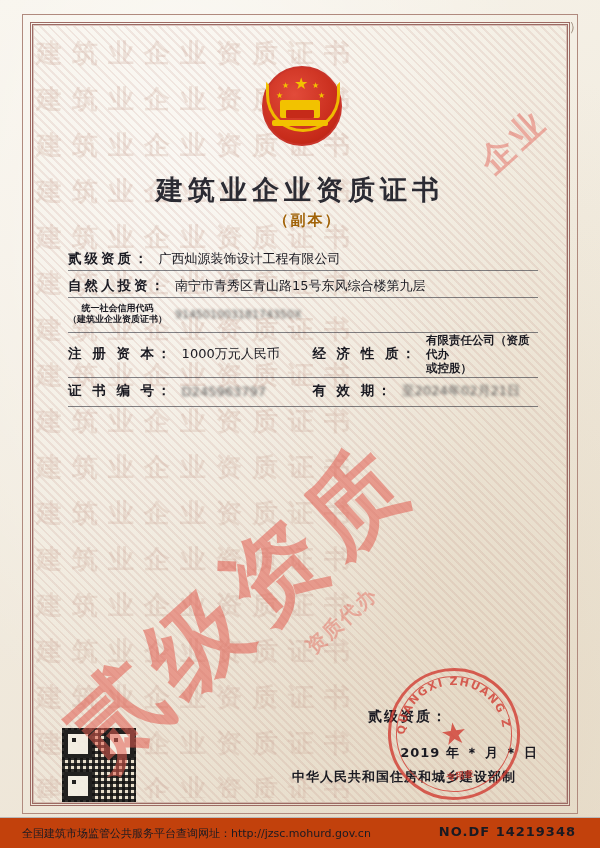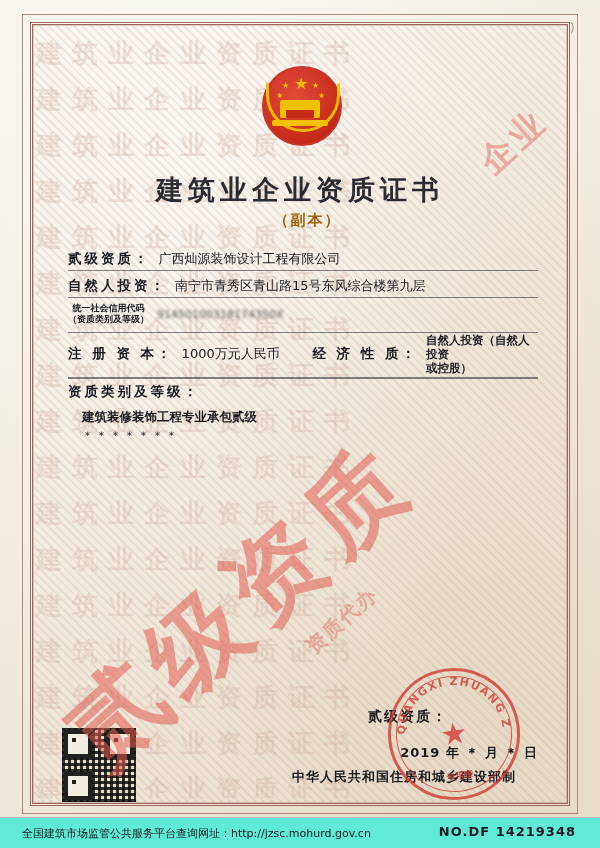--- a/index.html
+++ b/index.html
@@ -386,21 +386,21 @@
     background: #111;
   }
 
   
   .footer {
     position: absolute;
     left: 0; right: 0;
     bottom: 0;
     height: 30px;
     border-top: 1px solid #b9b9b9;
-    background: #5eead4;
+    background: #c2410c;
   }
   .footer .f-left {
     position: absolute;
     left: 22px;
     top: 8px;
     font-size: 11px;
     color: #1a1a22;
   }
   .footer .f-right {
     position: absolute;
@@ -478,49 +478,54 @@
     <div class="row">
       <div class="lbl">自然人投资：</div>
       <div class="val">南宁市青秀区青山路15号东风综合楼第九层</div>
     </div>
     <div class="rule"></div>
 
     <div class="row" style="min-height:32px; align-items:center;">
       <div class="half-left" style="align-items:center;">
         <div>
           <div class="lbl-sm">统一社会信用代码</div>
-          <div class="lbl-sm">（资质类别及等级）</div>
+          <div class="lbl-sm">（建筑业企业资质证书）</div>
         </div>
         <div class="val small blur">91450100318174350X</div>
       </div>
     </div>
     <div class="rule"></div>
 
     <div class="row" style="min-height:34px; align-items:center;">
       <div class="half-left" style="align-items:flex-end;">
         <div class="lbl">注 册 资 本：</div>
         <div class="val">1000万元人民币</div>
       </div>
       <div class="half-right" style="align-items:center;">
         <div class="lbl">经 济 性 质：</div>
         <div>
-          <div class="twoline">自然人投资（自然人投资</div>
+          <div class="twoline">有限责任公司（资质代办</div>
           <div class="twoline">或控股）</div>
         </div>
       </div>
     </div>
     <div class="rule"></div>
 
+    <div class="row" style="min-height:26px; align-items:center;">
+      <div class="half-left" style="align-items:center;">
+        <div class="lbl">证 书 编 号：</div>
+        <div class="val blur">D245963797</div>
+      </div>
+      <div class="half-right" style="align-items:center;">
+        <div class="lbl">有 效 期：</div>
+        <div class="val blur">至2024年02月21日</div>
+      </div>
+    </div>
     <div class="rule"></div>
 
-    <div style="padding-top:4px;">
-      <div class="qual-title">资质类别及等级：</div>
-      <div class="qual-item">建筑装修装饰工程专业承包贰级</div>
-      <div class="qual-dots">＊＊＊＊＊＊＊</div>
-    </div>
 
   </div>
 
   <div class="issue">
     <div class="issue-lbl">贰级资质：</div>
     <div class="issue-date">2019 年 ＊ 月 ＊ 日</div>
     <div class="issue-org">中华人民共和国住房和城乡建设部制</div>
   </div>
 
   <div class="seal">

